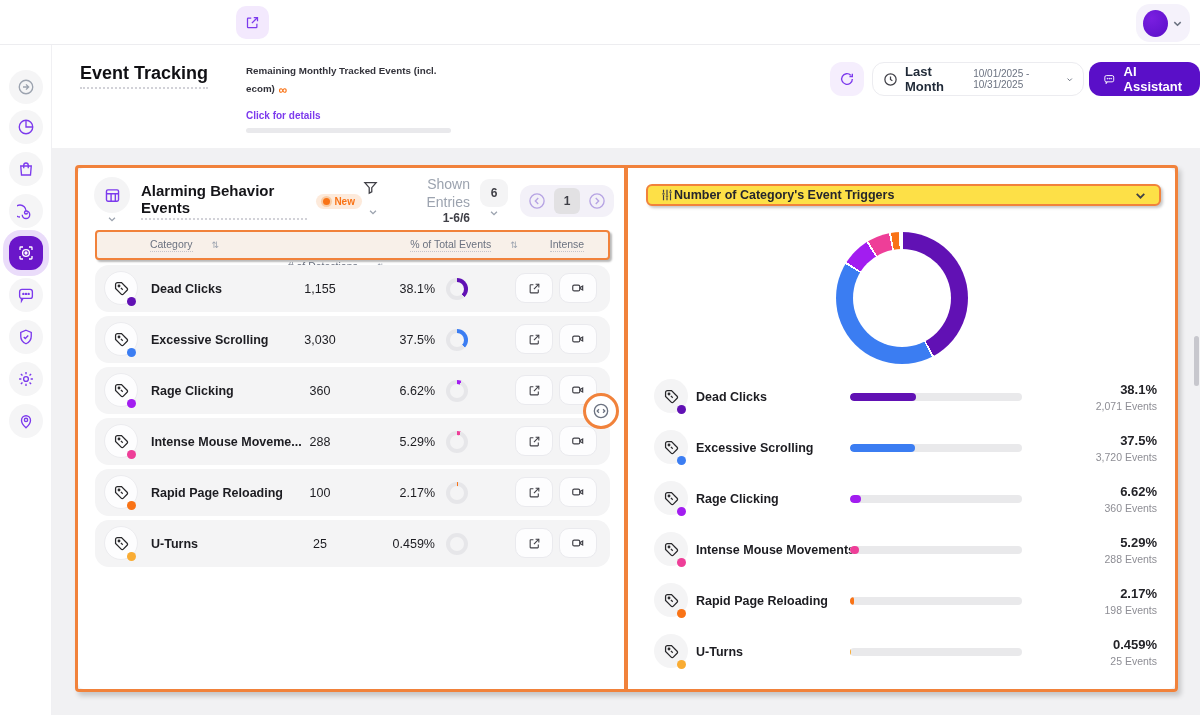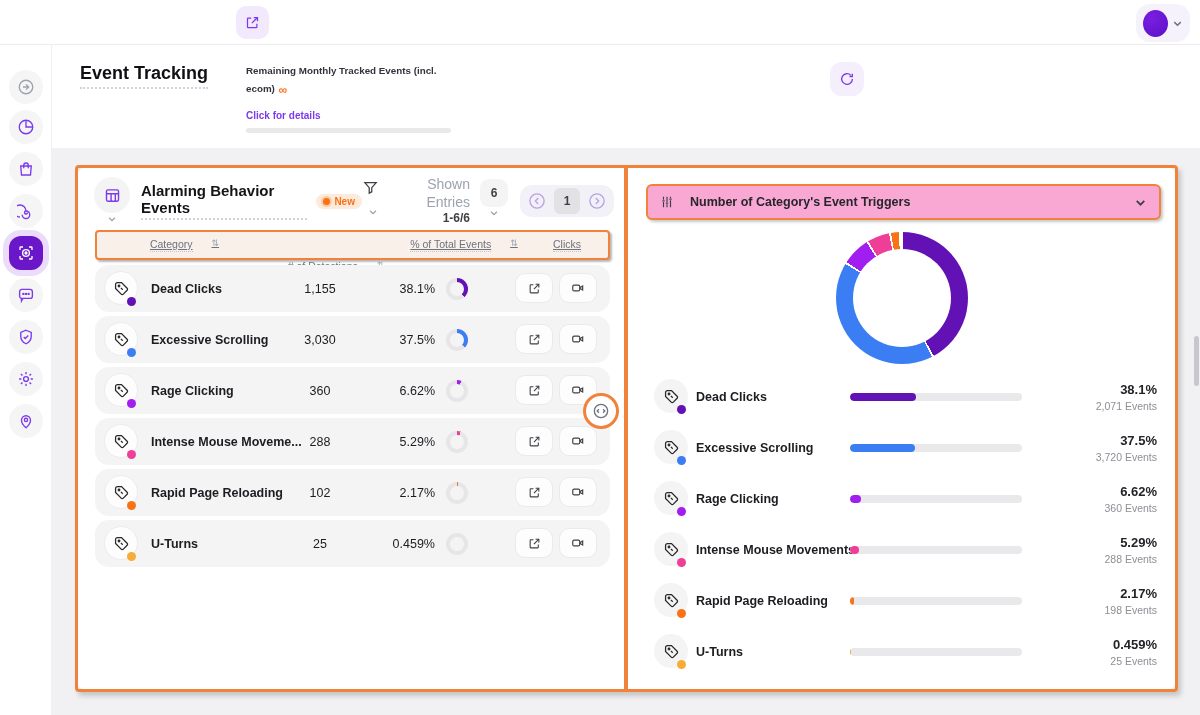--- a/index.html
+++ b/index.html
@@ -66,38 +66,38 @@
   .shown .s2 { font-size:12px; font-weight:600; color:#3f3f46; }
   .psize-wrap { position:relative; margin-left:10px; width:28px; height:44px; cursor:pointer; }
   .psize { width:28px; height:28px; border-radius:9px; background:#f4f4f5; display:flex; align-items:center; justify-content:center; font-size:12px; font-weight:700; color:#3f3f46; }
   .psize-wrap .fchev { position:absolute; left:9px; top:29px; color:#9ca3af; }
   .pager { margin-left:12px; height:32px; background:#f3f1f8; border-radius:12px; display:flex; align-items:center; padding:0 6px; gap:6px; }
   .pg-arrow { width:22px; height:22px; border-radius:50%; color:#b6a3e3; display:flex; align-items:center; justify-content:center; cursor:pointer; }
   .pg-num { width:26px; height:26px; background:#dededfd9; border-radius:6px; display:flex; align-items:center; justify-content:center; font-size:12px; font-weight:600; color:#3f3f46; cursor:pointer; }
 
   
   .col-band { position:absolute; left:17px; top:62px; width:515px; height:30px; background:#f8f0e9; border:2px solid #f1823b; border-radius:4px; box-shadow:2px 2px 2px rgba(0,0,0,.28); display:flex; align-items:center; }
-  .col { font-size:10.5px; color:#6b7280; display:flex; align-items:flex-start; gap:19px; justify-content:center;text-decoration:underline; }
+  .col { font-size:10.5px; color:#6b7280; display:flex; align-items:center; gap:19px; justify-content:center; }
   .col .ct { border-bottom:1px dotted #c3c3ca; padding-bottom:1px; }
   .col.c1 { width:175px; } .col.c2 { width:128px;margin-top:44px; } .col.c3 { width:128px; } .col.c4 { width:78px; }
   .sort { font-size:9px; color:#9ca3af; }
   .rows { position:absolute; left:17px; top:97px; width:515px; }
   .trow { position:relative; height:47px; border-radius:14px; background:#f4f4f5; margin-bottom:4px; }
   .cat-icon { position:absolute; left:9px; top:6px; width:34px; height:34px; border-radius:50%; background:#fdfdfe; border:1px solid #ececef; display:flex; align-items:center; justify-content:center; color:#27272a; }
   .cat-dot { position:absolute; left:32px; top:32px; width:9px; height:9px; border-radius:50%; }
   .trow .tlabel { position:absolute; left:56px; top:17px; font-size:12.5px; font-weight:600; color:#1c1c21; }
   .trow .tdet { position:absolute; left:185px; top:17px; width:80px; text-align:center; font-size:12.5px; color:#1c1c21; }
   .trow .tpct { position:absolute; left:270px; top:17px; width:70px; text-align:right; font-size:12.5px; color:#1c1c21; }
   .mini-donut { position:absolute; left:351px; top:13px; width:22px; height:22px; border-radius:50%; }
   .mini-donut::after { content:""; position:absolute; left:4px; top:4px; width:14px; height:14px; background:#f4f4f5; border-radius:50%; }
   .act-btn { position:absolute; top:8px; width:38px; height:30px; background:#fdfdfe; border:1px solid #eaeaee; border-radius:10px; display:flex; align-items:center; justify-content:center; color:#3f3f46; cursor:pointer; }
   .act-open { right:57px; } .act-video { right:13px; }
 
   
-  .rp-select { position:absolute; left:18px; top:16px; right:14px; height:36px; background:#f9a8d4; border:2px solid #f1823b; border-radius:6px; box-shadow:2px 2px 3px rgba(0,0,0,.22); display:flex; align-items:center; padding:0 12px; gap:16px; cursor:pointer; }
+  .rp-select { position:absolute; left:18px; top:16px; right:14px; height:22px; background:#fde047; border:2px solid #f1823b; border-radius:6px; box-shadow:2px 2px 3px rgba(0,0,0,.22); display:flex; align-items:center; padding:0 12px; gap:0; cursor:pointer; }
   .rp-select .sel-label { font-size:12.5px; font-weight:600; color:#26262c; flex:1; }
   .donut { position:absolute; left:208px; top:64px; width:132px; height:132px; border-radius:50%; }
   .donut::after { content:""; position:absolute; left:17px; top:17px; width:98px; height:98px; background:#fff; border-radius:50%; }
   .legend { position:absolute; left:0; top:207px; width:100%; }
   .lrow { position:relative; height:44px; margin-bottom:7px; }
   .lrow .cat-icon { left:26px; top:4px; background:#f4f4f5; border:none; }
   .lrow .cat-dot { left:49px; top:30px; }
   .lrow .llabel { position:absolute; left:68px; top:15px; font-size:12.5px; font-weight:600; color:#1c1c21; }
   .bar-track { position:absolute; left:222px; top:18px; width:172px; height:8px; border-radius:4px; background:#e9e9eb; overflow:hidden; }
   .bar-fill { position:absolute; left:0; top:0; height:8px; border-radius:4px; }
@@ -195,20 +195,45 @@
   <div class="tracked">
     <span class="lbl">Remaining Monthly Tracked Events (incl. ecom)</span><span class="inf">∞</span>
     <div class="lnk">Click for details</div>
     <div class="bar"></div>
   </div>
   <div class="refresh-btn">
     <svg width="16" height="16" viewBox="0 0 24 24" fill="none" stroke="currentColor" stroke-width="2">
         <path d="M20 12a8 8 0 1 1-2.4-5.7"></path>
         <path d="M20 4v4.3h-4.3"></path>
       </svg>
+  </div>
+  <div class="period-box">
+    <span>
+      <svg width="15" height="15" viewBox="0 0 24 24" fill="none" stroke="#3f3f46" stroke-width="2">
+          <circle cx="12" cy="12" r="9"></circle>
+          <path d="M12 7v5l3 2"></path>
+        </svg>
+    </span>
+    <span class="pl">Last Month</span>
+    <span class="pr">
+      <span>10/01/2025 - 10/31/2025</span>
+      <svg width="9" height="9" viewBox="0 0 12 12" fill="none" stroke="#6b7280" stroke-width="1.6">
+          <path d="M2.5 4.5L6 8l3.5-3.5"></path>
+        </svg>
+    </span>
+  </div>
+  <div class="ai-btn">
+    <svg width="15" height="15" viewBox="0 0 24 24" fill="none" stroke="#fff" stroke-width="1.8">
+        <rect x="3.5" y="4.5" width="17" height="12" rx="3"></rect>
+        <path d="M8 16.5L6 20v-3.5"></path>
+        <circle cx="8.5" cy="10.5" r=".7" fill="#fff"></circle>
+        <circle cx="12" cy="10.5" r=".7" fill="#fff"></circle>
+        <circle cx="15.5" cy="10.5" r=".7" fill="#fff"></circle>
+      </svg>
+    <span>AI Assistant</span>
   </div>
 
   <div class="tabs">
     <div class="tab">
       <svg class="ticon" width="15" height="15" viewBox="0 0 24 24" fill="none" stroke="currentColor" stroke-width="2">
           <path d="M12 2.5H5.5a3 3 0 0 0-3 3V12l9 9a2.4 2.4 0 0 0 3.4 0l6.1-6.1a2.4 2.4 0 0 0 0-3.4l-9-9z"></path>
           <circle cx="8" cy="8" r="1.3"></circle>
         </svg>
       <span>Default Events</span>
     </div>
@@ -311,21 +336,21 @@
           </div>
         <div class="col c2">
             <span class="ct"># of Detections</span>
             <span class="sort">⇅</span>
           </div>
         <div class="col c3">
             <span class="ct">% of Total Events</span>
             <span class="sort">⇅</span>
           </div>
         <div class="col c4">
-            <span class="ct">Clicks</span>
+            <span class="ct">Intense</span>
           </div>
       </div>
 
       <div class="rows" id="table-rows">
   <div class="trow">
     <span class="cat-icon">
       <svg width="15" height="15" viewBox="0 0 24 24" fill="none" stroke="currentColor" stroke-width="2">
                 <path d="M12 2.5H5.5a3 3 0 0 0-3 3V12l9 9a2.4 2.4 0 0 0 3.4 0l6.1-6.1a2.4 2.4 0 0 0 0-3.4l-9-9z"></path>
                 <circle cx="8" cy="8" r="1.3"></circle>
                 <path d="M11 11l3 3"></path>
@@ -438,21 +463,21 @@
   <div class="trow">
     <span class="cat-icon">
       <svg width="15" height="15" viewBox="0 0 24 24" fill="none" stroke="currentColor" stroke-width="2">
                 <path d="M12 2.5H5.5a3 3 0 0 0-3 3V12l9 9a2.4 2.4 0 0 0 3.4 0l6.1-6.1a2.4 2.4 0 0 0 0-3.4l-9-9z"></path>
                 <circle cx="8" cy="8" r="1.3"></circle>
                 <path d="M11 11l3 3"></path>
               </svg>
     </span>
     <span class="cat-dot" style="background: rgb(249, 115, 22);"></span>
     <span class="tlabel">Rapid Page Reloading</span>
-    <span class="tdet">102</span>
+    <span class="tdet">100</span>
     <span class="tpct">2.17%</span>
     <span class="mini-donut" style="background: conic-gradient(rgb(249, 115, 22) 0deg, rgb(249, 115, 22) 7.812deg, rgb(230, 230, 233) 0deg);"></span>
     <span class="act-btn act-open">
       <svg width="13" height="13" viewBox="0 0 24 24" fill="none" stroke="currentColor" stroke-width="2">
                 <path d="M14 4h6v6"></path>
                 <path d="M20 4l-9 9"></path>
                 <path d="M19 14v5a1 1 0 0 1-1 1H5a1 1 0 0 1-1-1V6a1 1 0 0 1 1-1h5"></path>
               </svg>
     </span>
     <span class="act-btn act-video">

